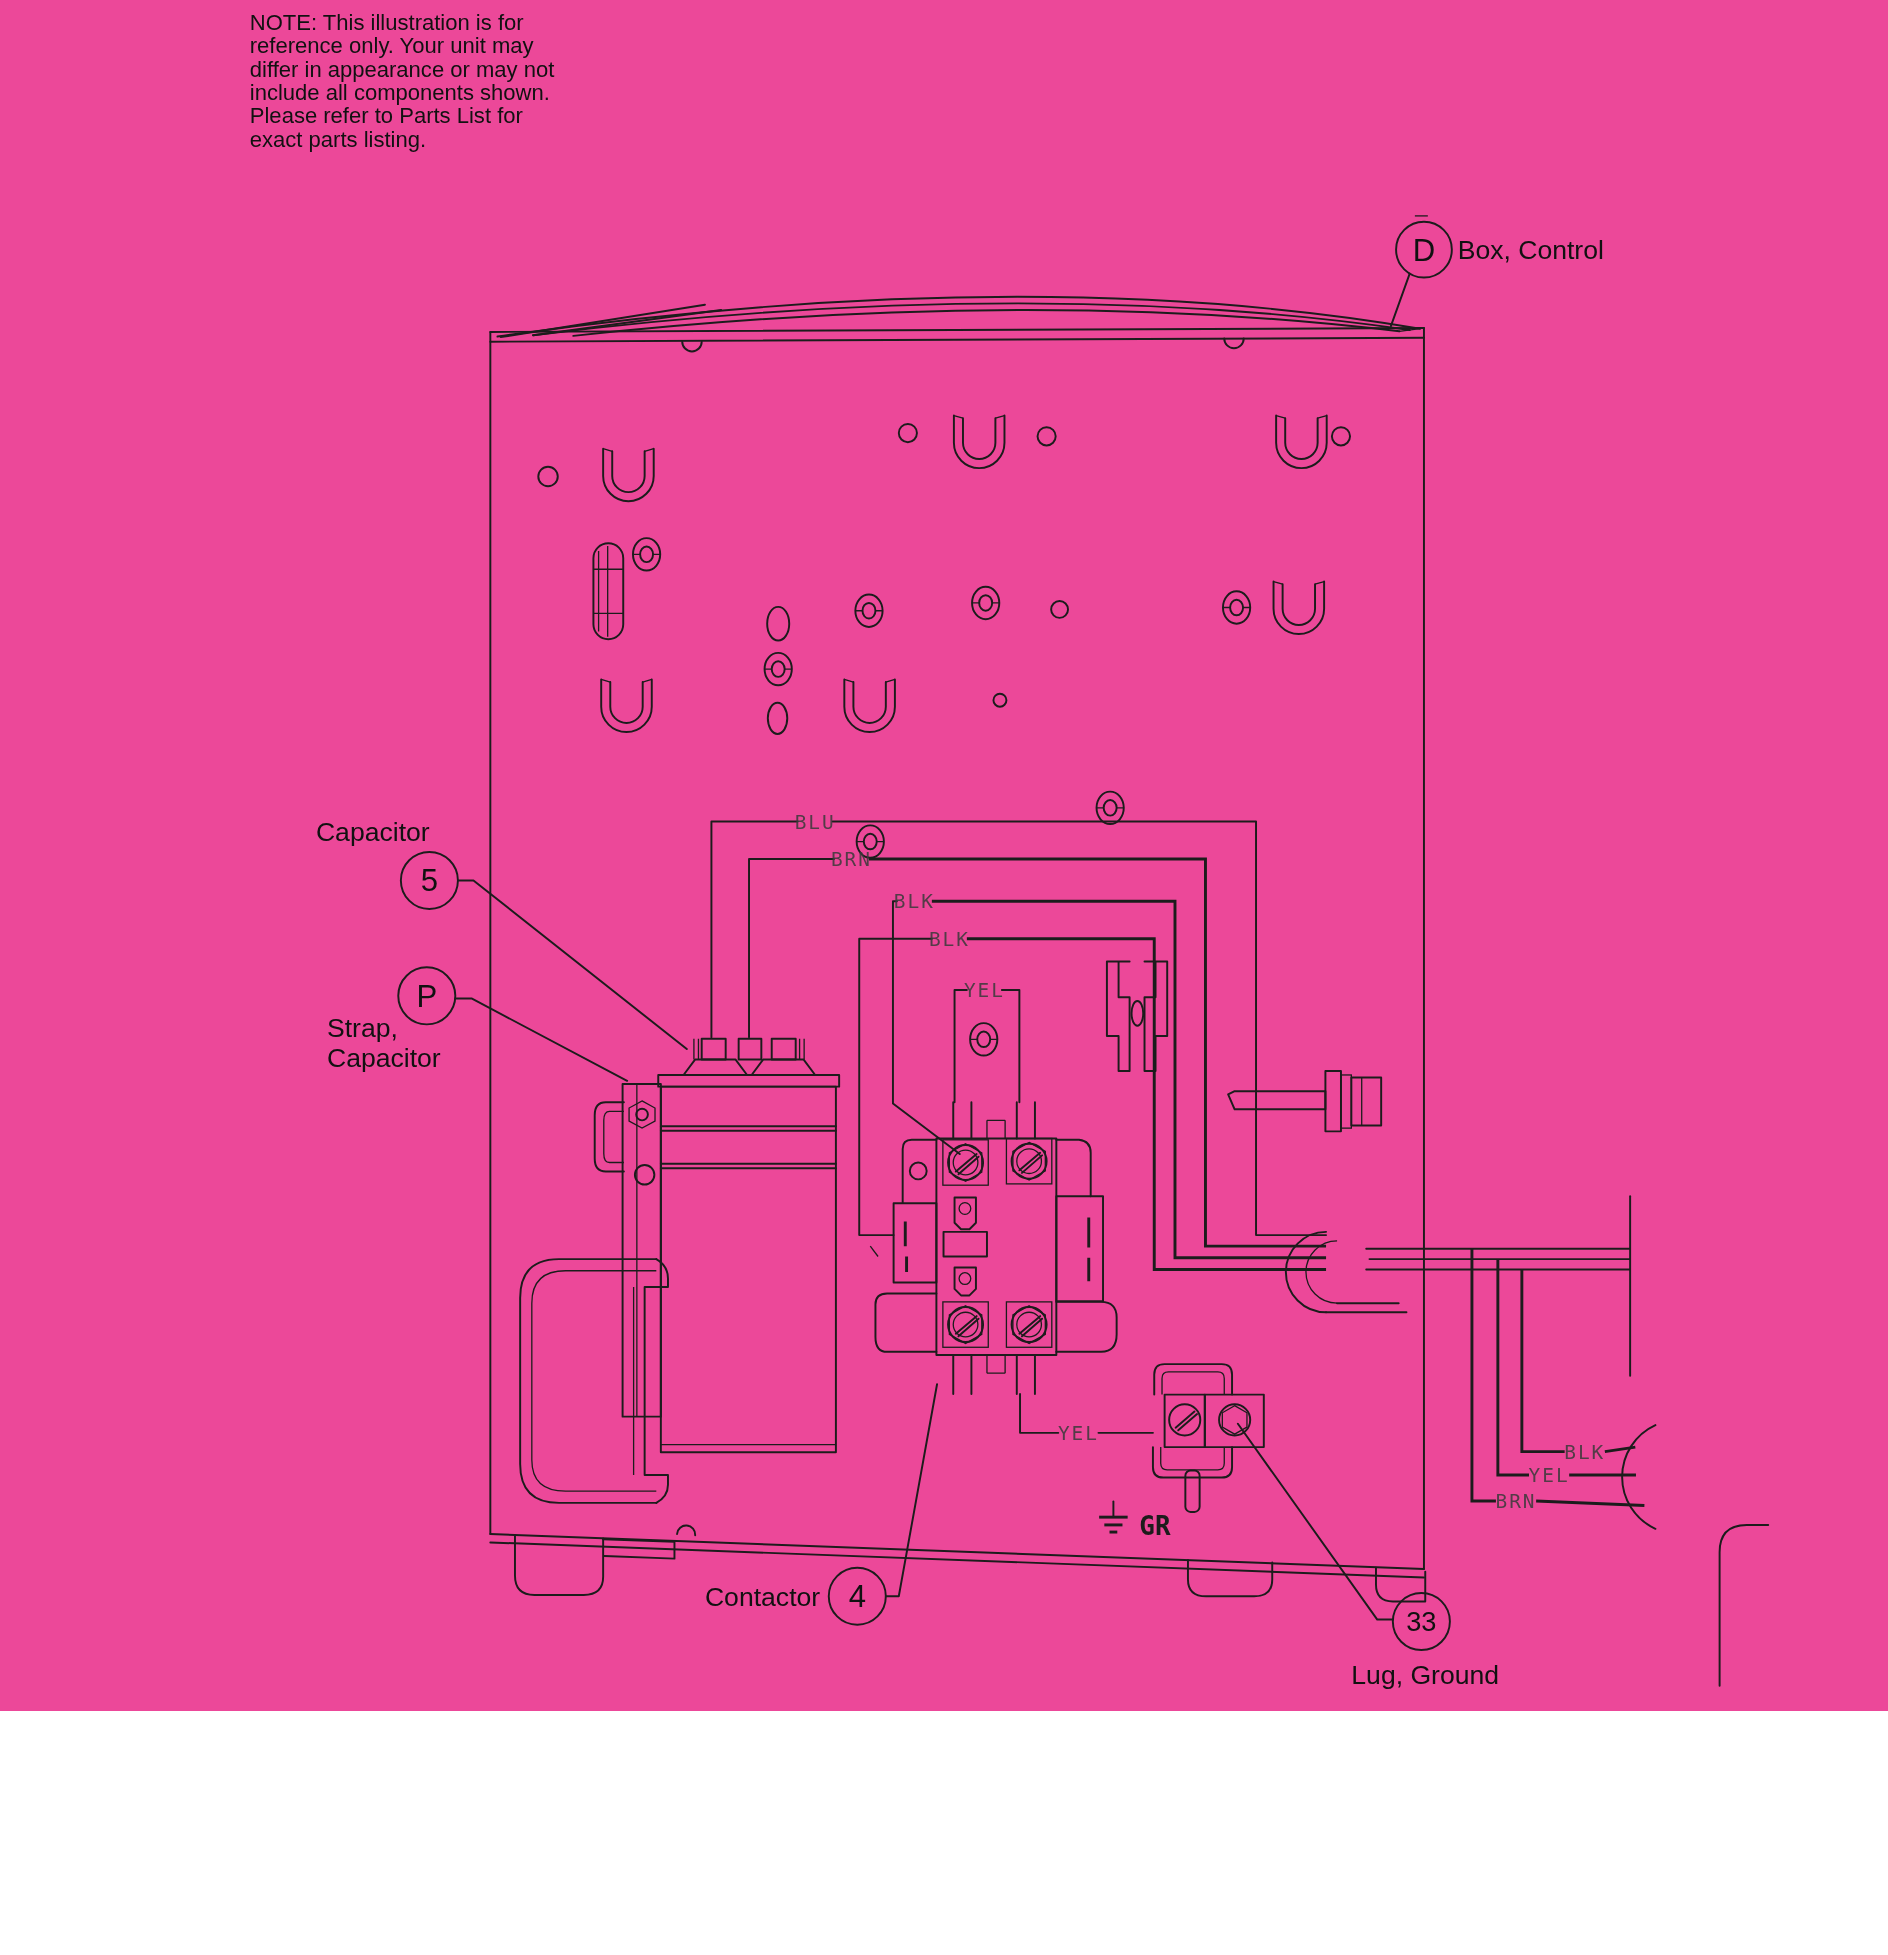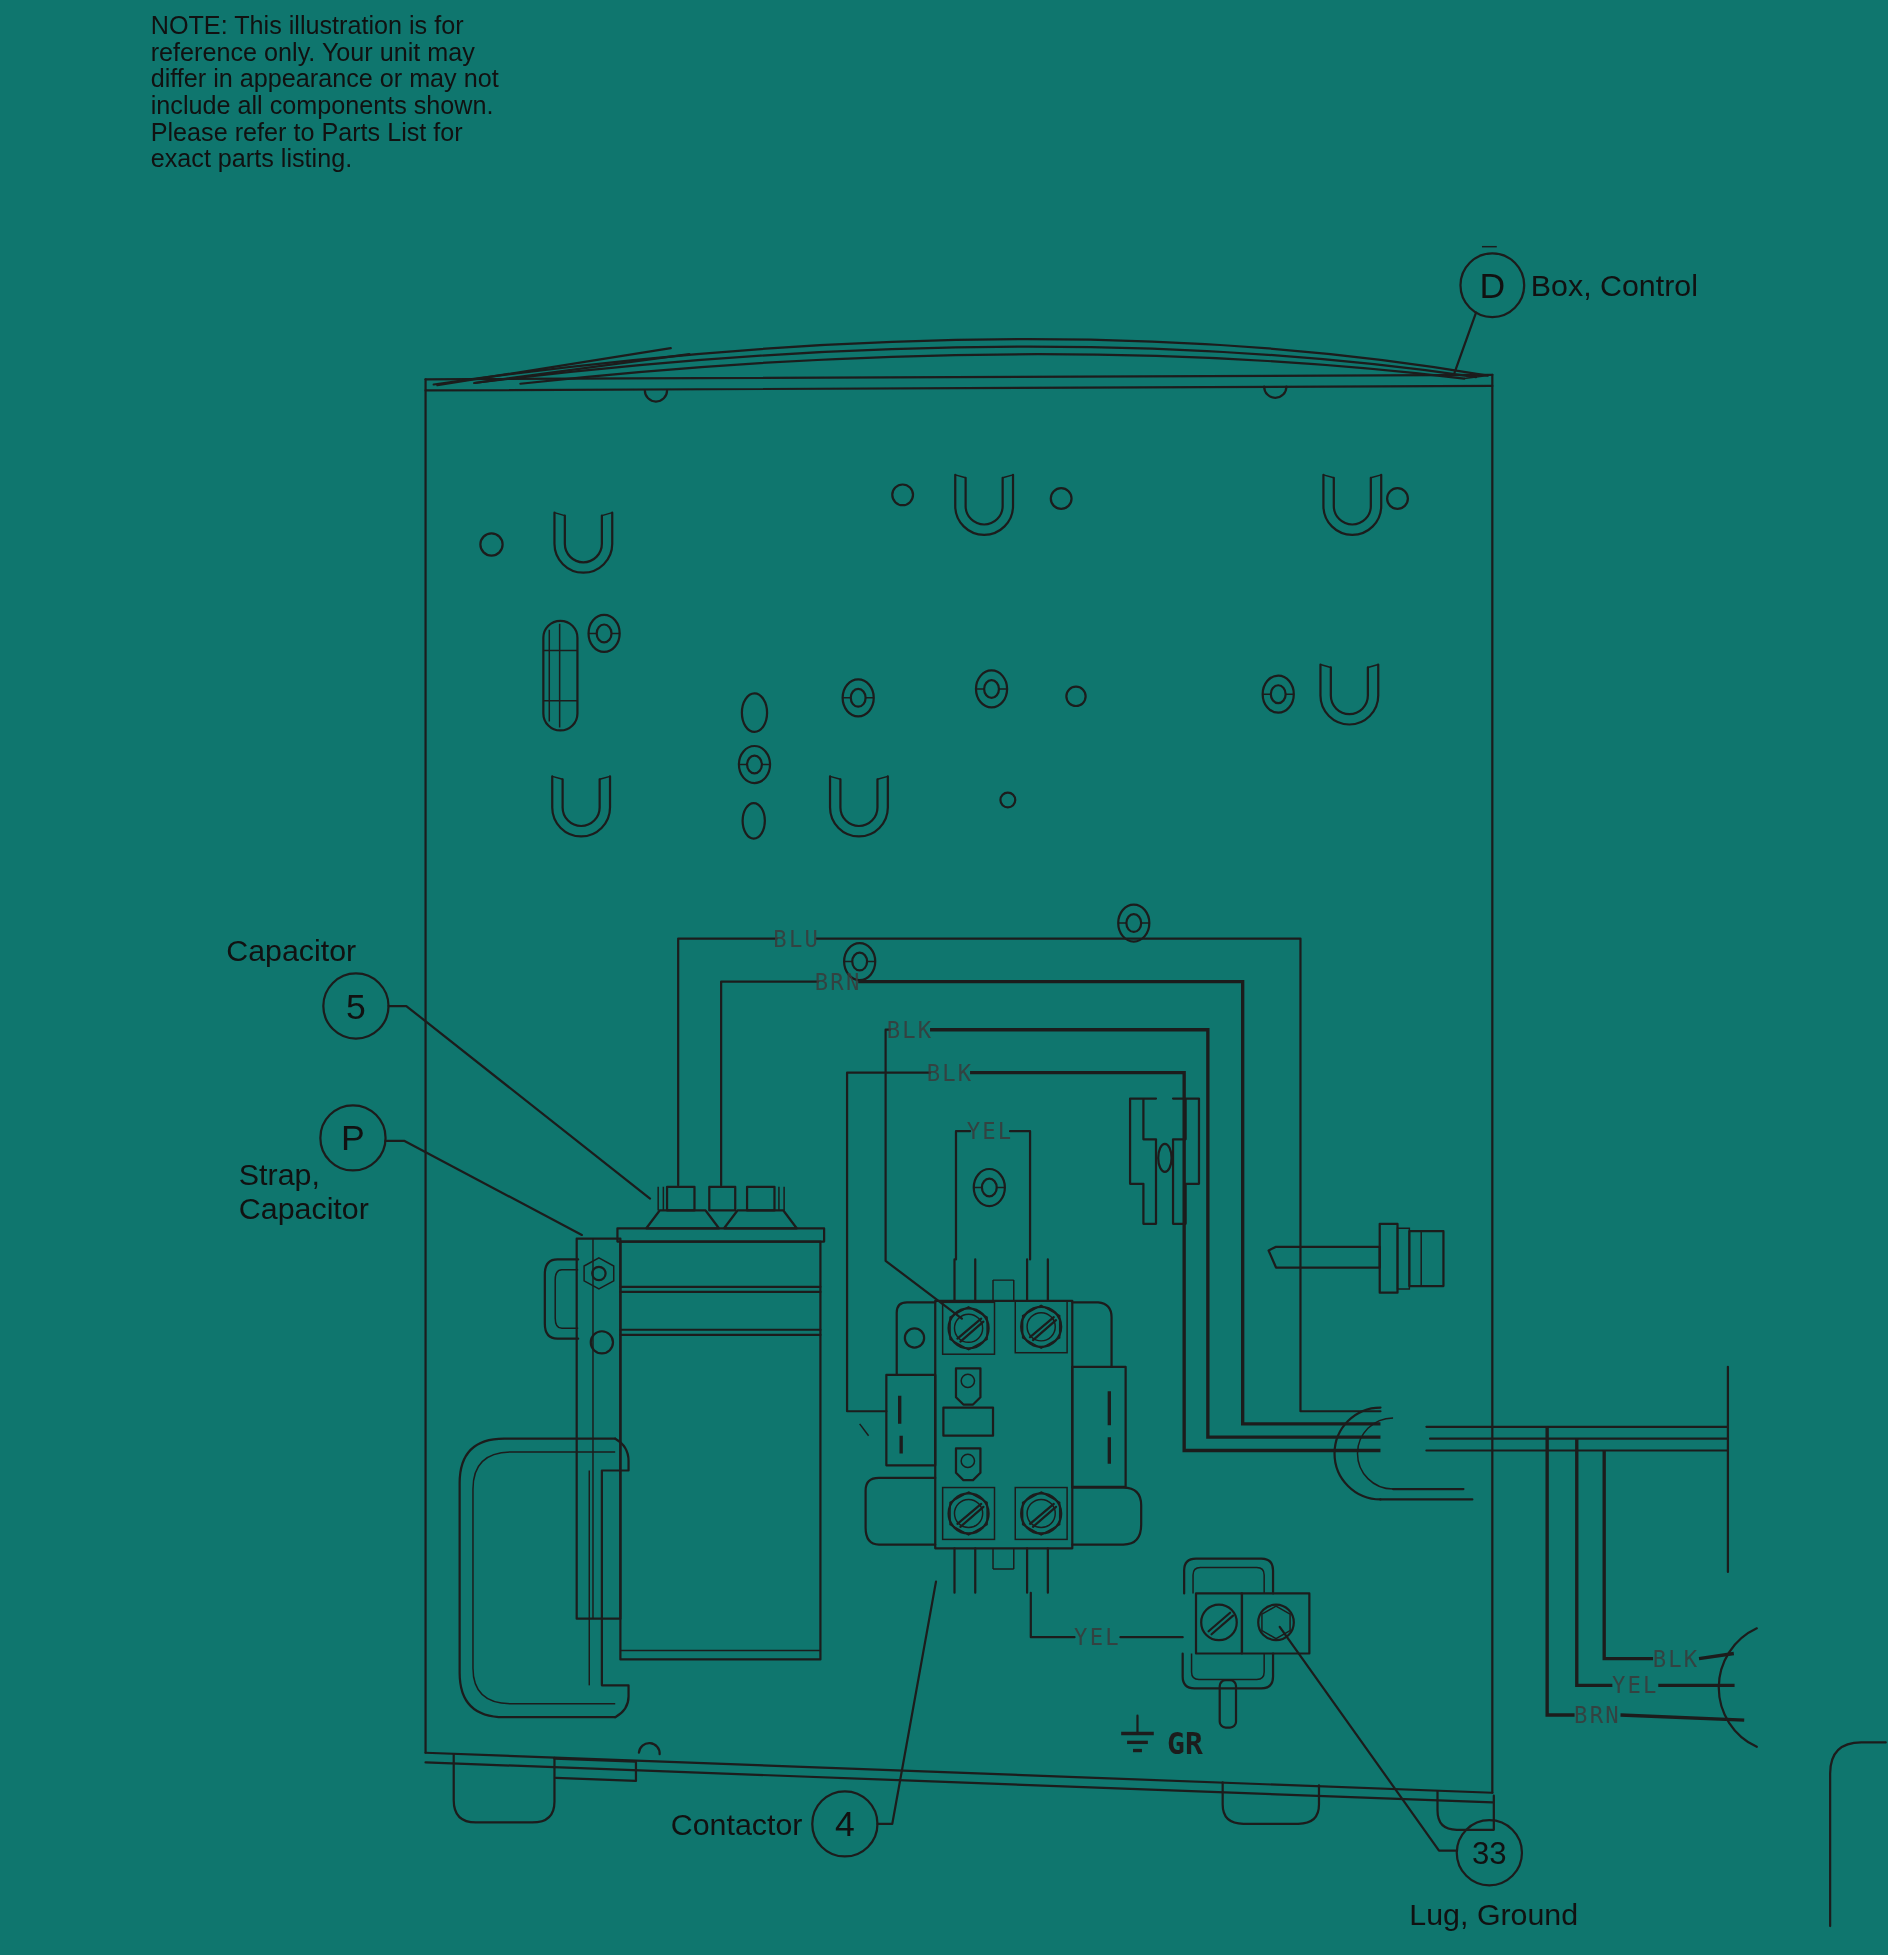--- a/index.html
+++ b/index.html
@@ -1,16 +1,16 @@
 <!DOCTYPE html>
 <html style="font-size:12px"><head>
 <meta charset="utf-8">
 <style>
   html,body{margin:0;padding:0;background:#ffffff;}
-  .stage{position:relative;width:1889px;height:1955px;background:#0f766e;overflow:hidden;
+  .stage{position:relative;width:1889px;height:1711px;background:#ec4899;overflow:hidden;
          font-family:"Liberation Sans", sans-serif;}
   svg{display:block;width:100%;height:100%;}
   .ln{fill:none;stroke:#1c1c1c;stroke-width:3;stroke-linecap:round;stroke-linejoin:round;}
   .ln2{fill:none;stroke:#1c1c1c;stroke-width:4.5;stroke-linecap:butt;}
   .thin{fill:none;stroke:#1c1c1c;stroke-width:2;}
   .note-text{font-family:"Liberation Sans",sans-serif;font-size:34px;fill:#111;}
   .label-text{font-family:"Liberation Sans",sans-serif;font-size:41px;fill:#111;}
   .callout-text{font-family:"Liberation Sans",sans-serif;font-size:48px;fill:#111;text-anchor:middle;}
   .callout-text-sm{font-family:"Liberation Sans",sans-serif;font-size:42px;fill:#111;text-anchor:middle;}
   .wire-text{font-family:"DejaVu Sans Mono",monospace;font-size:30px;letter-spacing:3px;

